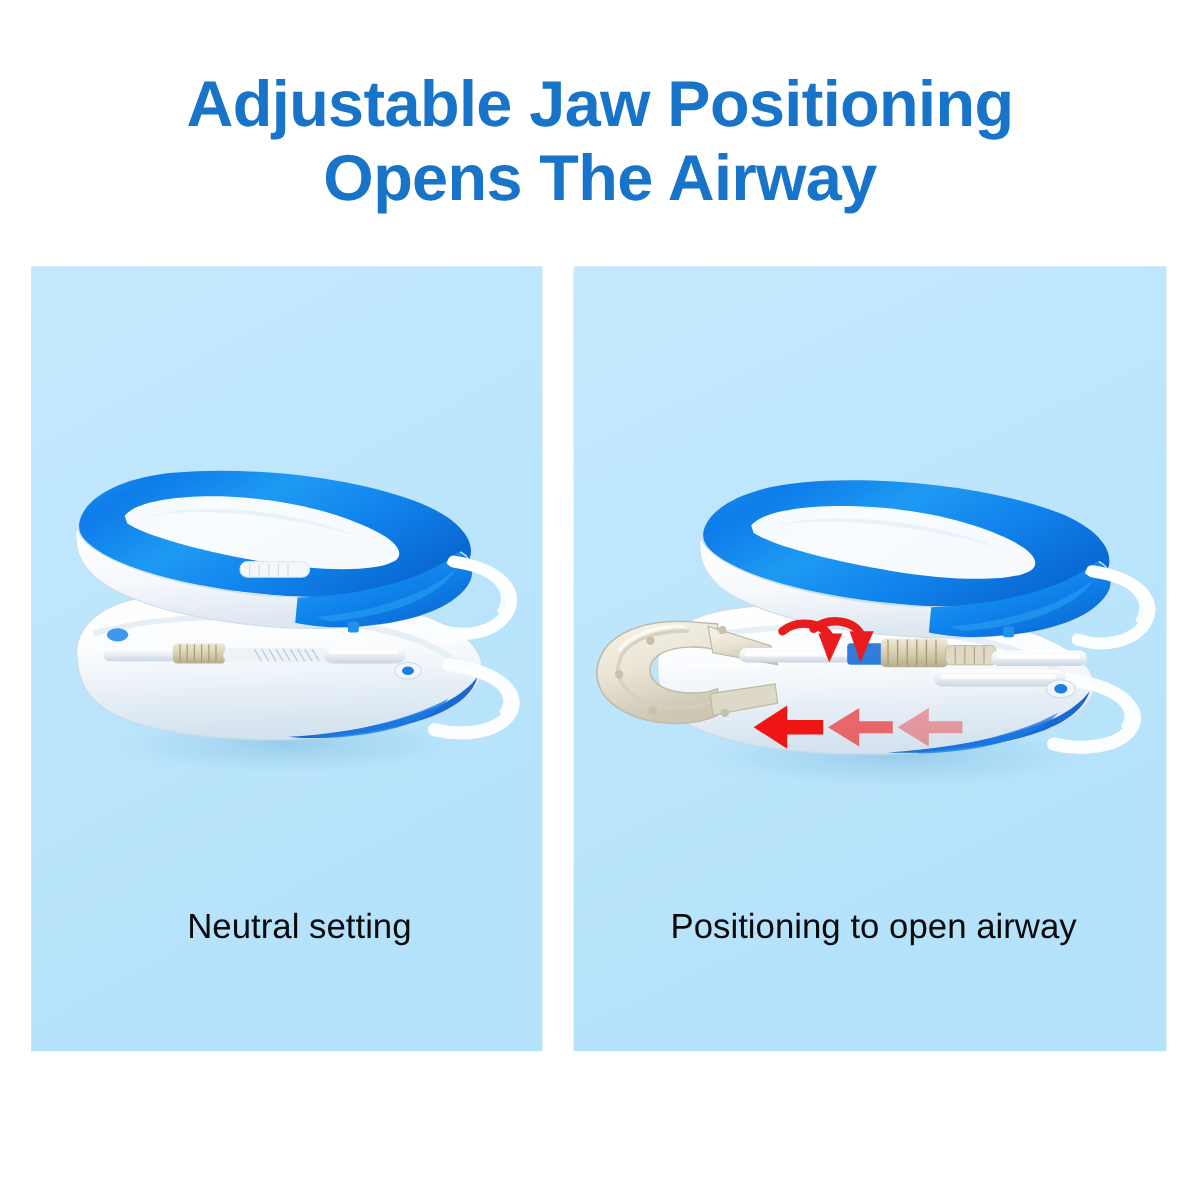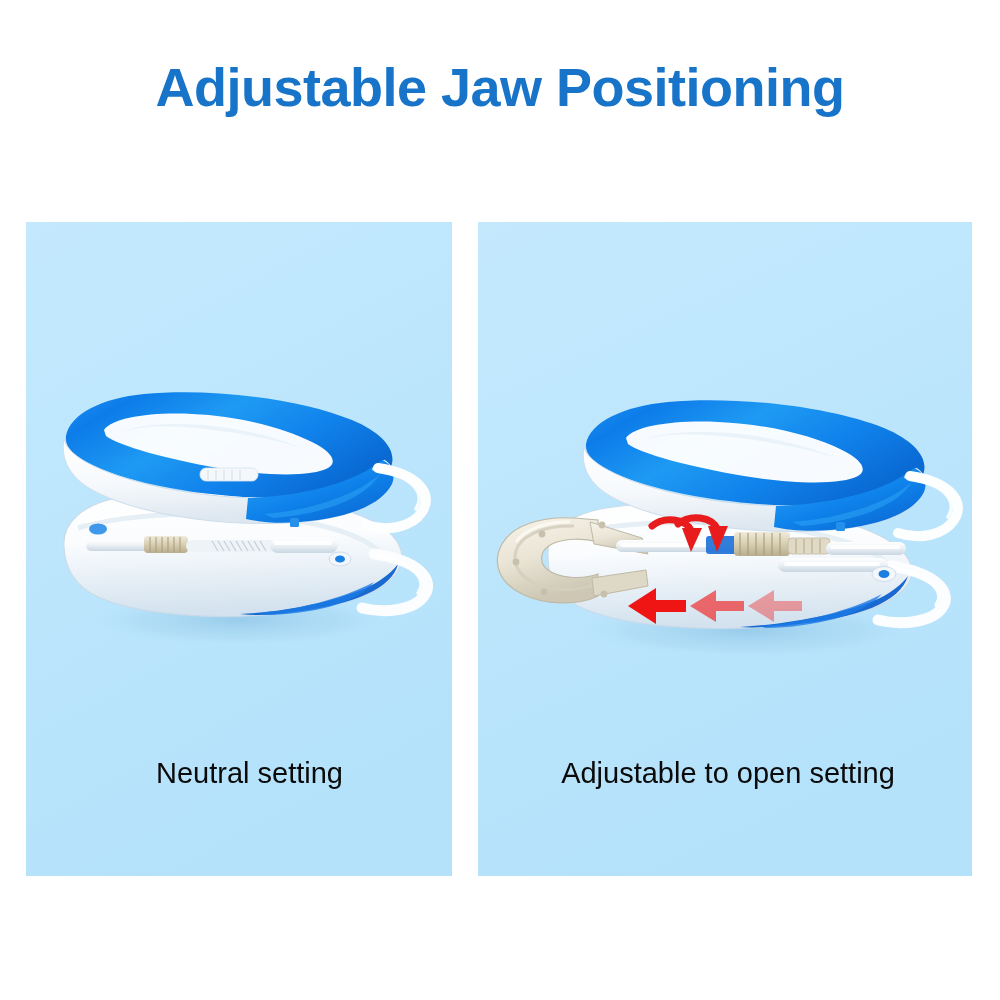--- a/index.html
+++ b/index.html
@@ -70,20 +70,21 @@
   }
   .device-svg { position:absolute; left:0; top:0; }
 </style>
 </head>
 <body>
 
 <div id="stage">
 
   <div class="title-block">
     <span class="title-line" style="color: rgb(24, 116, 200);">Adjustable Jaw Positioning</span>
+    <span class="title-line" style="color: rgb(24, 116, 200);">Opens The Airway</span>
   </div>
 
   <div class="panels">
 
     <div class="panel left" style="background: rgb(187, 229, 252);">
       <div class="device-stage">
         <svg class="device-svg" width="426" height="654" viewBox="0 0 426 654">
           <defs>
             <linearGradient id="bgL" x1="0" y1="0" x2="0.35" y2="1">
               <stop offset="0" stop-color="#c4e9fd"></stop>
@@ -419,17 +420,17 @@
             <g opacity="0.62">
               <path d="M212 384 L238 368 L238 379 L266 379 L266 389 L238 389 L238 400 Z" fill="#f01515"></path>
             </g>
             <g opacity="0.38">
               <path d="M270 384 L296 368 L296 379 L324 379 L324 389 L296 389 L296 400 Z" fill="#f01515"></path>
             </g>
           </g>
         </svg>
       </div>
 
-      <div class="caption">Adjustable to open setting</div>
+      <div class="caption">Positioning to open airway</div>
     </div>
 
   </div>
 </div>
 
 </body></html>

